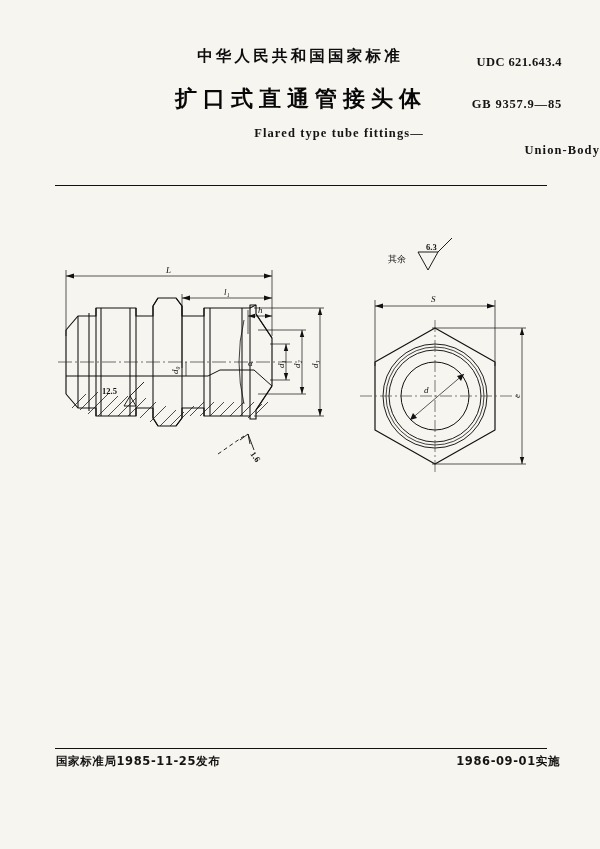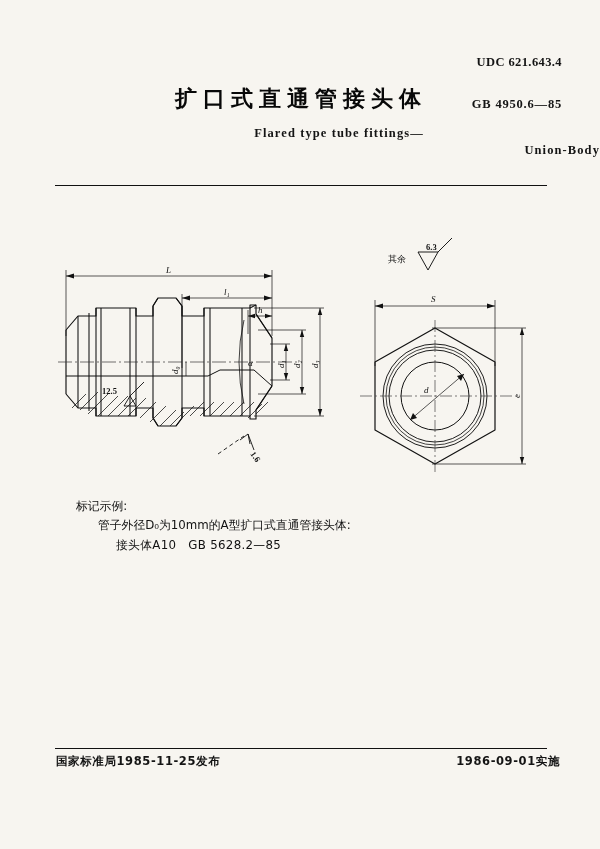--- a/index.html
+++ b/index.html
@@ -88,26 +88,27 @@
   .draw-main svg,.draw-end svg{display:block;overflow:visible;}
   .lbl{font-family:"Liberation Serif",serif;font-style:italic;font-size:9px;fill:#111;}
   .num{font-family:"Liberation Serif",serif;font-size:8.5px;fill:#111;font-weight:700;}
   .cn{font-family:"DejaVu Sans",sans-serif;font-size:9px;fill:#111;}
 </style>
 </head>
 <body>
 
 <div class="page">
 
+  <div class="hdr-nation">中华人民共和国国家标准</div>
 
   <div class="hdr-udc">UDC 621.643.4</div>
 
   <div class="hdr-title">扩口式直通管接头体</div>
 
-  <div class="hdr-gb">GB 4950.6—85</div>
+  <div class="hdr-gb">GB 9357.9—85</div>
 
   <div class="hdr-en1">Flared type tube fittings—</div>
   <div class="hdr-en2">Union-Body</div>
 
   <div class="rule-top"></div>
 
 
   <div class="draw-main">
     <svg width="290" height="240" viewBox="0 0 290 240">
       <g fill="none" stroke="#111" stroke-width="1.05" stroke-linejoin="round">
@@ -308,23 +309,18 @@
         <line x1="72" y1="224" x2="166" y2="224"></line>
       </g>
       <g fill="#111" stroke="none">
         <polygon points="162,88 159.8,95 164.2,95"></polygon>
         <polygon points="162,224 159.8,217 164.2,217"></polygon>
       </g>
       <text class="lbl" x="160" y="158" transform="rotate(-90 160 158)">e</text>
     </svg>
   </div>
 
-  <div class="mark-block">
-    <div>标记示例:</div>
-    <div class="mark-l2">管子外径D₀为10mm的A型扩口式直通管接头体:</div>
-    <div class="mark-l3">接头体A10　GB 5628.2—85</div>
-  </div>
 
   <div class="rule-bottom"></div>
   <div class="ft-left">国家标准局1985-11-25发布</div>
   <div class="ft-right">1986-09-01实施</div>
 
 </div>
 
 </body></html>

